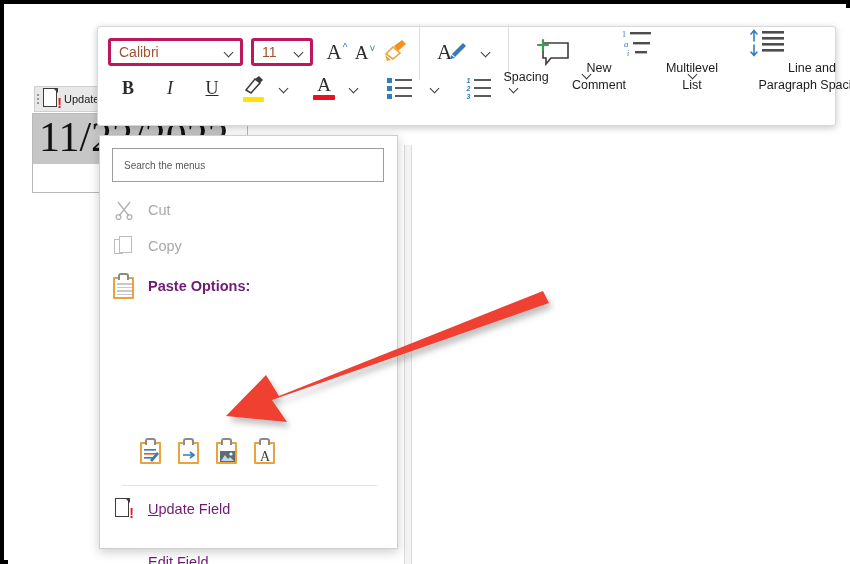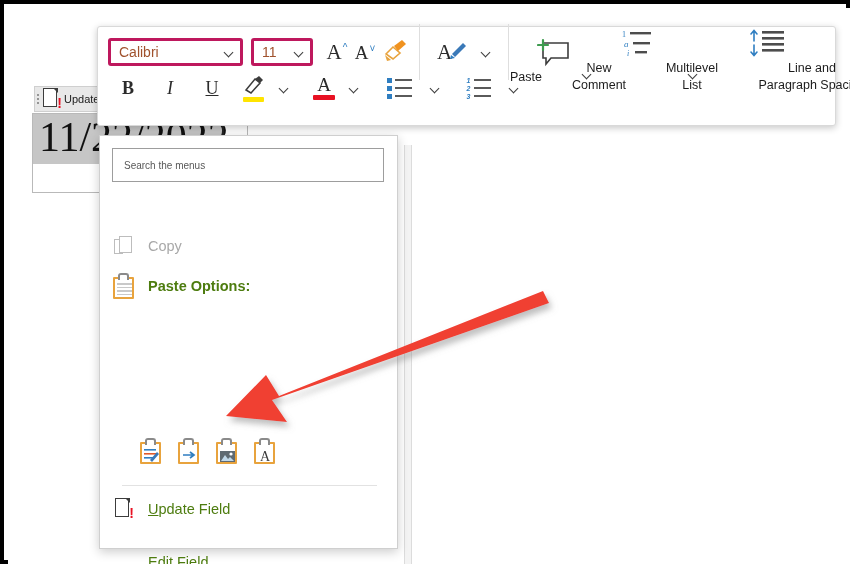--- a/index.html
+++ b/index.html
@@ -133,21 +133,21 @@
     border:1px solid #9d9d9d;background:#fff;box-sizing:border-box;
     display:flex;align-items:center;padding-left:11px;
   }
   .ctx-search .ph{font-size:10px;color:#585858;}
 
   .ctx-item{
     position:absolute;left:0;width:299px;height:36px;
     display:flex;align-items:center;box-sizing:border-box;
   }
   .ctx-ico{width:48px;display:flex;align-items:center;justify-content:center;flex:0 0 auto;}
-  .ctx-lbl{font-size:14.5px;color:#4d7c0f;white-space:nowrap;}
+  .ctx-lbl{font-size:14.5px;color:#701a75;white-space:nowrap;}
   .ctx-lbl u{text-decoration:underline;}
   .ctx-item.disabled .ctx-lbl{color:#a8a8a8;}
   .ctx-item.bold .ctx-lbl{font-weight:bold;}
 
   .ctx-sep{position:absolute;left:26px;width:247px;height:1px;background:#e2e2e2;}
 
   
   .paste-row{position:absolute;left:40px;top:302px;display:flex;gap:15px;align-items:center;}
 
   
@@ -381,21 +381,21 @@
                 <i class="num">3</i>
                 <i class="rl"></i>
               </span>
           </span>
         </div>
         <div class="tbtn" style="margin-left:6px;">
           <span class="chev"></span>
         </div>
 
         <div style="position:absolute;left:388px;top:-4px;width:60px;text-align:center;">
-          <span class="cap" style="font-size:12.5px;color:#1c1c1c;">Paste</span>
+          <span class="cap" style="font-size:12.5px;color:#1c1c1c;">Spacing</span>
         </div>
         <div style="position:absolute;left:534px;top:-12px;width:100px;text-align:center;line-height:16px;">
           <span style="font-size:12.5px;color:#1c1c1c;white-space:pre-line;">Multilevel
 List</span>
         </div>
         <div style="position:absolute;left:451px;top:-12px;width:80px;text-align:center;line-height:16px;">
           <span style="font-size:12.5px;color:#1c1c1c;white-space:pre-line;">New
 Comment</span>
         </div>
         <div style="position:absolute;left:634px;top:-12px;width:140px;text-align:center;line-height:16px;">
@@ -405,20 +405,30 @@
 
       </div>
     </div>
 
     <div class="ctx-menu">
 
       <div class="ctx-search">
         <span class="ph">Search the menus</span>
       </div>
 
+      <div class="ctx-item disabled" style="top:56px;">
+        <span class="ctx-ico">
+          <svg width="20" height="20" viewBox="0 0 20 20">
+            <path d="M4 2 L15 16 M16 2 L5 16" stroke="#b6b6b6" stroke-width="1.5" fill="none"></path>
+            <circle cx="4.5" cy="17" r="2.4" fill="none" stroke="#b6b6b6" stroke-width="1.4"></circle>
+            <circle cx="15.5" cy="17" r="2.4" fill="none" stroke="#b6b6b6" stroke-width="1.4"></circle>
+          </svg>
+        </span>
+        <span class="ctx-lbl">Cut</span>
+      </div>
 
       <div class="ctx-item disabled" style="top:92px;">
         <span class="ctx-ico">
           <span class="copyico">
               <span class="a"></span>
               <span class="b"></span>
             </span>
         </span>
         <span class="ctx-lbl">Copy</span>
       </div>

